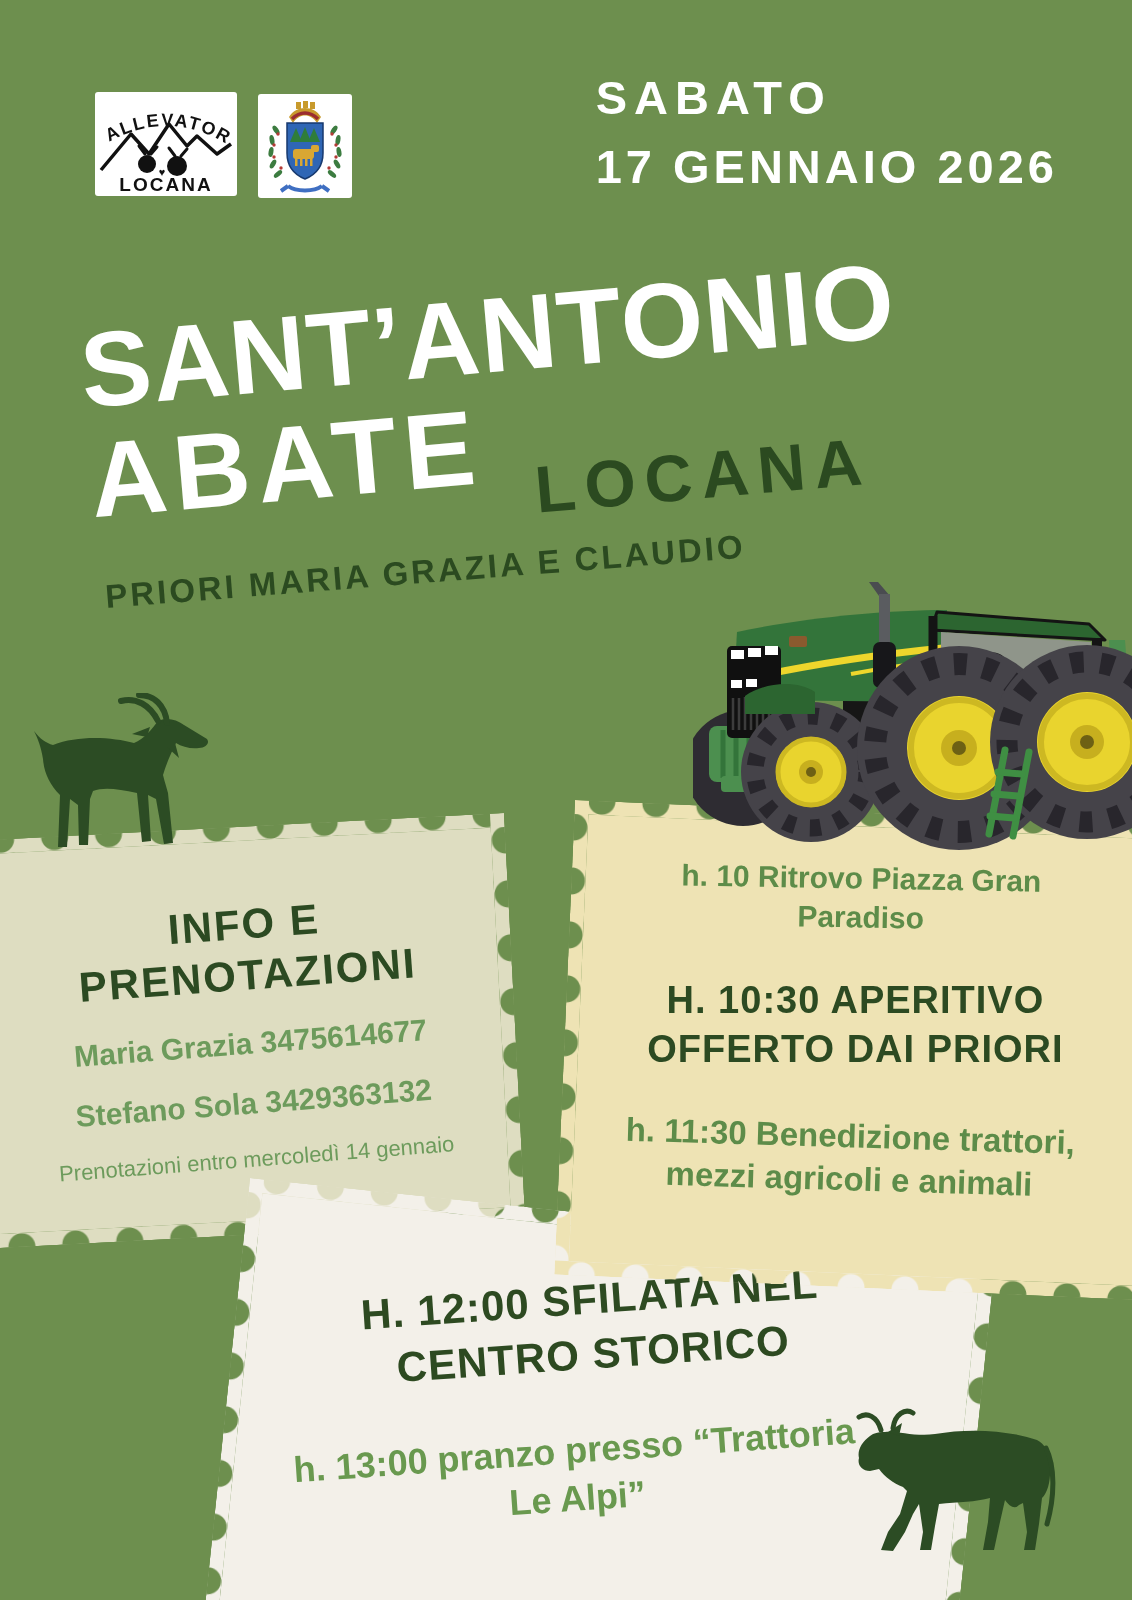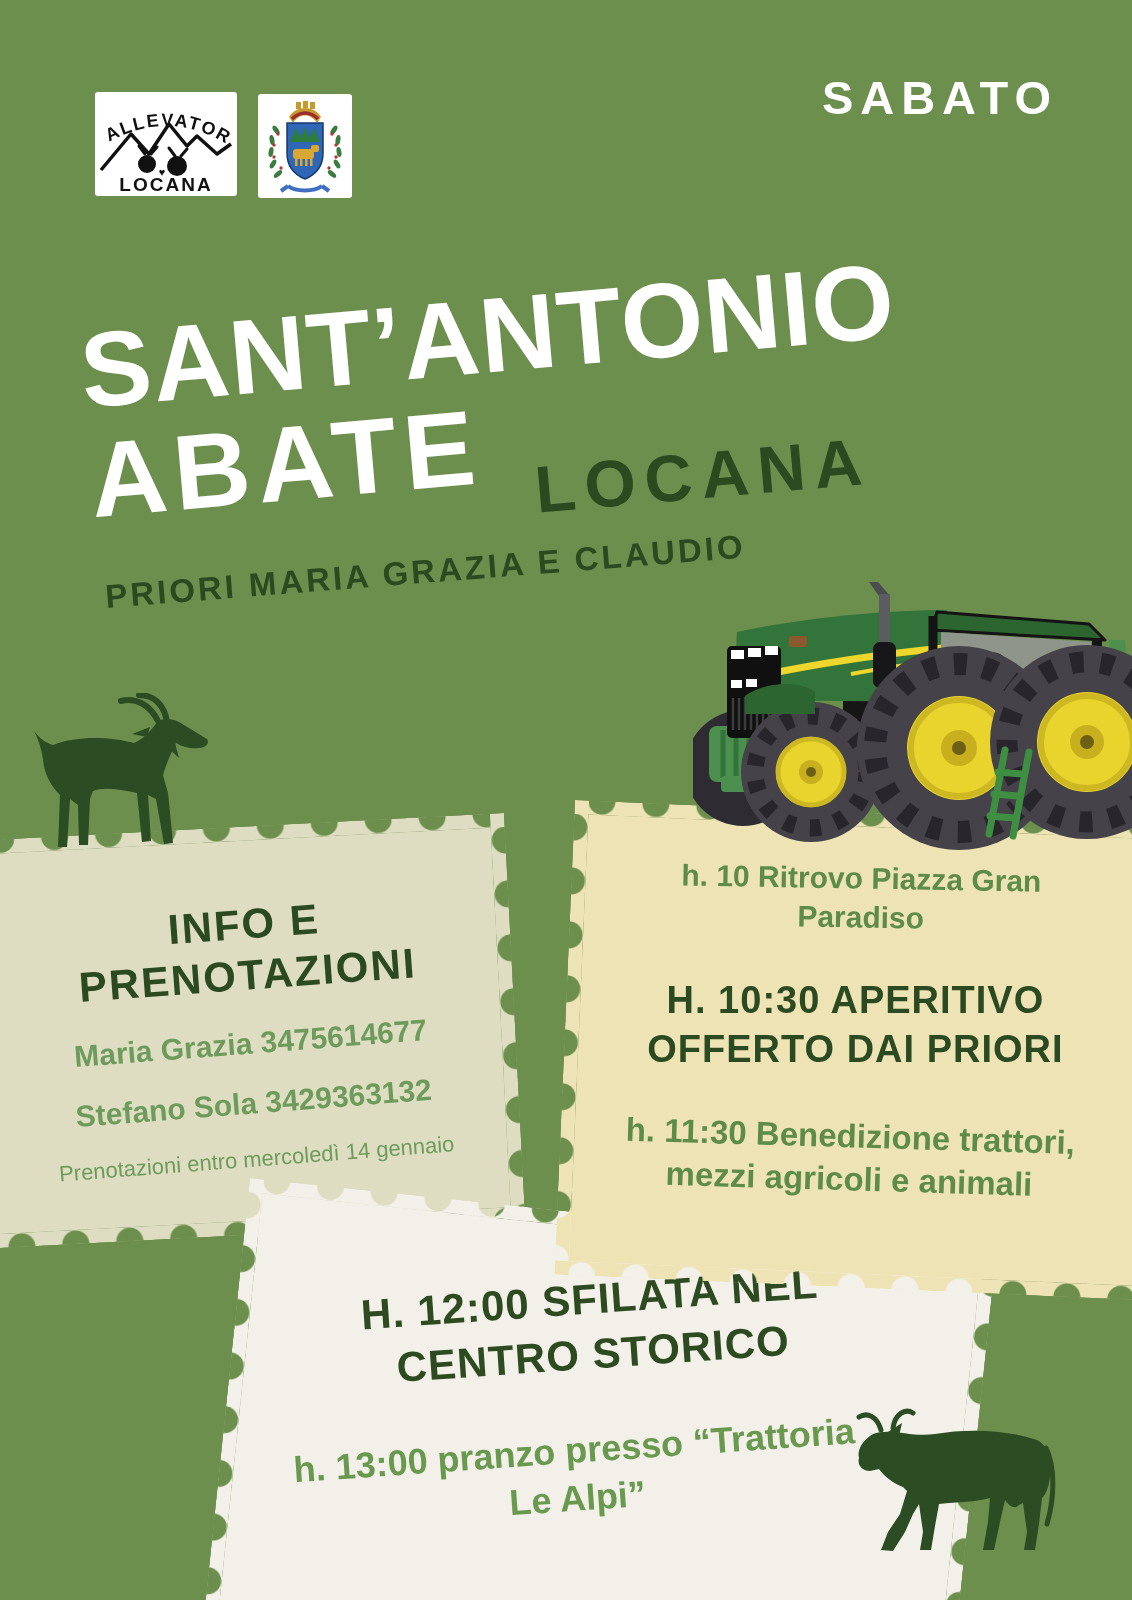--- a/index.html
+++ b/index.html
@@ -123,20 +123,21 @@
           <circle cx="78" cy="51" r="1.7"></circle>
           <circle cx="74" cy="40" r="1.7"></circle>
       </g>
       <path d="M30,92 C38,98 56,98 64,92" stroke="#3f6fc2" stroke-width="4" fill="none"></path>
       <path d="M30,92 L23,97 M64,92 L71,97" stroke="#3f6fc2" stroke-width="4" fill="none"></path>
     </svg>
   </div>
 
   <div class="abs date-block">
     <div class="date-day">SABATO</div>
+    <div class="date-full">17 GENNAIO 2026</div>
   </div>
 
   <div class="abs main-title">
     <div class="l1">SANT’ANTONIO</div>
     <div class="l2">ABATE</div>
   </div>
   <div class="abs location">LOCANA</div>
   <div class="abs subtitle">PRIORI MARIA GRAZIA E CLAUDIO</div>
 
   <div class="abs stamp card card-info">

